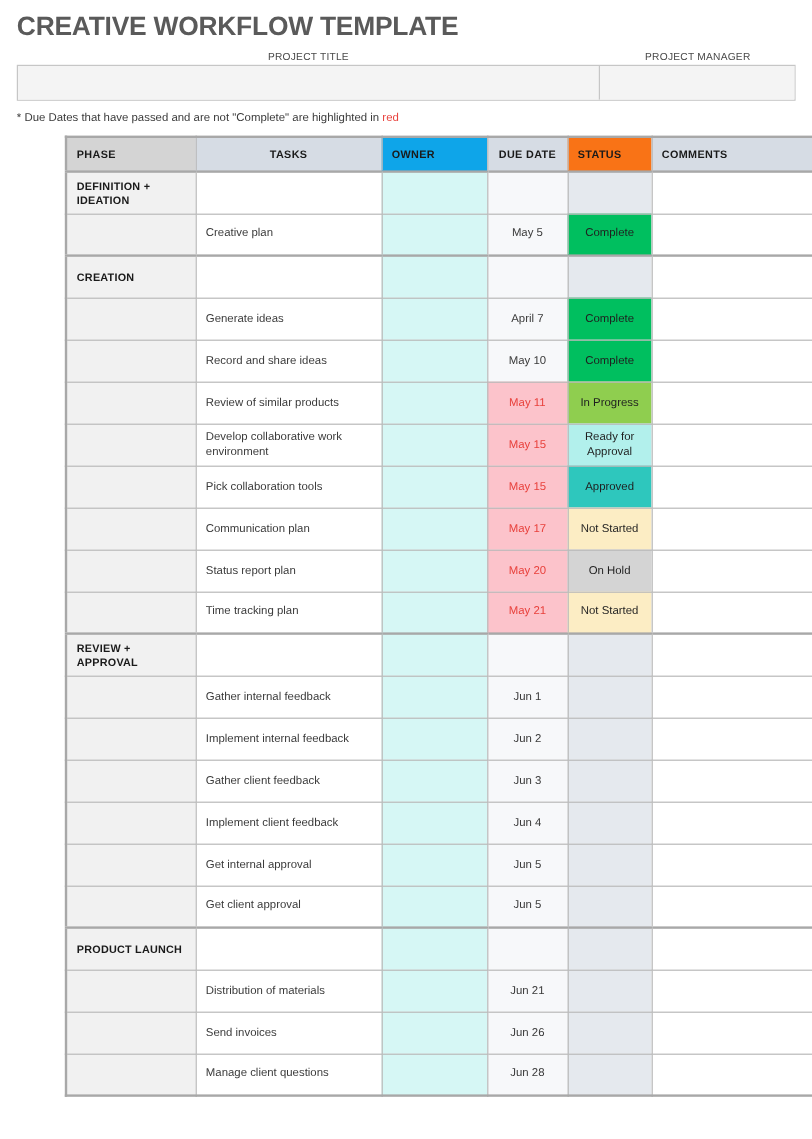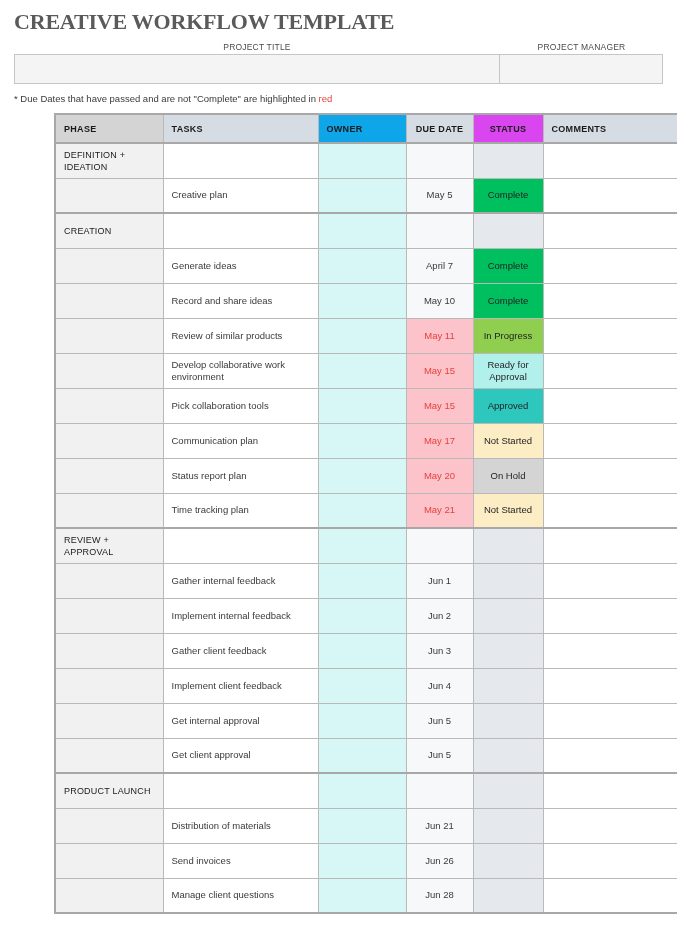--- a/index.html
+++ b/index.html
@@ -16,21 +16,20 @@
   .page { padding: 0 14px; }
 
   
   .doc-title {
     font-size: 22px;
     font-weight: bold;
     color: #5a5a5a;
     letter-spacing: -0.2px;
     margin: 8px 0 0 0;
     line-height: 28px;
-    font-family: Liberation Serif, serif;
   }
 
   
   .fields { margin-top: 6px; text-align: center; }
   .field-labels {
     display: flex;
     font-size: 8.5px;
     color: #4a4a4a;
     letter-spacing: 0.2px;
     margin-bottom: 2px;
@@ -86,31 +85,31 @@
   
   thead th {
     font-size: 9px;
     font-weight: bold;
     color: #1a1a1a;
     letter-spacing: 0.3px;
     height: 29px;
     text-align: left;
   }
   th.h-phase    { background: #d4d4d4; }
-  th.h-tasks    { background: #d6dce4; }
+  th.h-tasks    { background: #d6dce4; text-align: center; }
   th.h-owner    { background: #0ea5e9; }
   th.h-due      { background: #d6dce4; text-align: center; padding: 0 4px; }
-  th.h-status   { background: #d946ef; text-align: center; padding: 0 4px; }
+  th.h-status   { background: #f97316; padding: 0 4px; }
   th.h-comments { background: #d6dce4; }
 
   
   tr.phase-row td { height: 35px; }
   tr.phase-row td.c1 {
     background: #f1f1f1;
-    font-weight: normal;
+    font-weight: bold;
     font-size: 9px;
     color: #1a1a1a;
     letter-spacing: 0.2px;
   }
   tr.phase-row td.c2 { background: #ffffff; }
   tr.phase-row td.c3 { background: #d6f7f5; }
   tr.phase-row td.c4 { background: #f7f8fa; }
   tr.phase-row td.c5 { background: #e5e9ee; }
   tr.phase-row td.c6 { background: #ffffff; }
 

